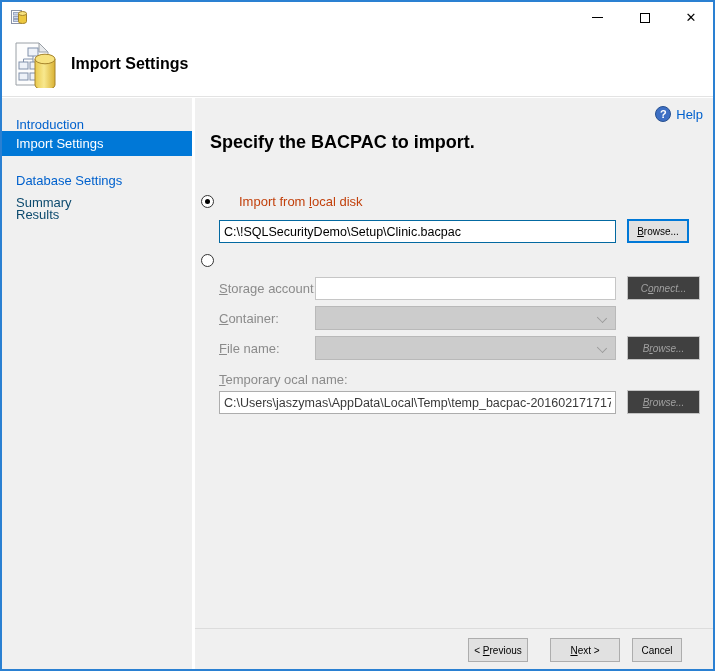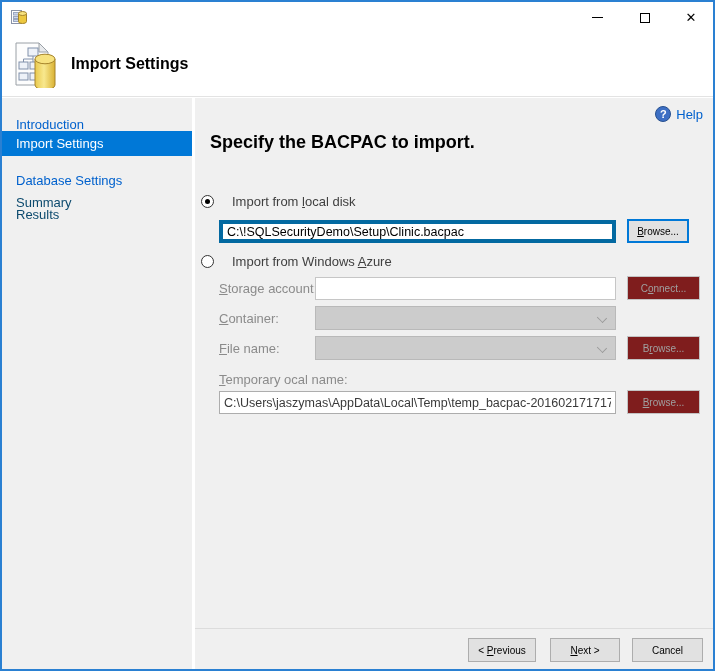--- a/index.html
+++ b/index.html
@@ -41,27 +41,27 @@
   .step.disabled { color:#0c4a6e; }
 
   
   .help { position:absolute; top:8px; right:10px; display:flex; align-items:center; gap:5px; font-size:13px; color:#0061cd; text-decoration:none; cursor:pointer; }
   .help-badge { display:inline-flex; align-items:center; justify-content:center; width:16px; height:16px; border-radius:50%;
     background:#3d6fc4; border:1px solid #27508f; color:#fff; font-size:11px; font-weight:bold; }
 
   .heading { position:absolute; left:208px; top:34px; font-size:18px; font-weight:bold; color:#000;text-align:right; }
   .desc { position:absolute; left:208px; top:55px; width:497px; font-size:13px; line-height:16px; color:#1a1a1a; white-space:pre-wrap; }
 
-  .radio-row { position:absolute; display:flex; align-items:center; gap:18px; font-size:13px; color:#404040; cursor:default; }
+  .radio-row { position:absolute; display:flex; align-items:center; gap:25px; font-size:13px; color:#c2410c; cursor:default; }
   .radio-row.local { left:199px; top:96px; }
   .radio-row.azure { left:199px; top:156px; }
   .radio { display:inline-block; width:13px; height:13px; border:1px solid #333; border-radius:50%; background:#fff; position:relative; }
   .radio.checked::after { content:""; position:absolute; left:3px; top:3px; width:5px; height:5px; border-radius:50%; background:#000; }
 
-  .field { position:absolute; height:23px; background:#fff; border:4px solid #0369a1; font-family:"Liberation Sans","DejaVu Sans",sans-serif;
+  .field { position:absolute; height:23px; background:#fff; border:1px solid #0369a1; font-family:"Liberation Sans","DejaVu Sans",sans-serif;
     font-size:12.5px; color:#000; padding:0 4px; }
   .field.local-path { left:217px; top:122px; width:397px; }
   .field.storage { left:313px; top:179px; width:301px; border:1px solid #c6c6c6; }
   .field.temp { left:217px; top:293px; width:397px; border:1px solid #adadad; color:#3a3a3a; }
 
   .form-label { position:absolute; left:217px; font-size:13px; color:#8b8b8b; }
   .lbl-storage { top:183px; }
   .lbl-container { top:213px; }
   .lbl-filename { top:243px; }
   .lbl-temp { top:274px; }
@@ -70,30 +70,30 @@
   .dropdown.container { top:208px; }
   .dropdown.filename  { top:238px; }
   .chev { position:absolute; right:9px; top:7px; width:8px; height:8px; }
   .chev::before { content:""; position:absolute; left:0; top:0; width:7px; height:7px;
     border-right:1.5px solid #9a9a9a; border-bottom:1.5px solid #9a9a9a; transform:rotate(45deg) scale(1,0.8); }
 
   .btn { position:absolute; display:inline-flex; align-items:center; justify-content:center; height:24px;
     background:#e1e1e1; border:1px solid #adadad; font-family:"Liberation Sans","DejaVu Sans",sans-serif;
     font-size:10px; color:#000; cursor:default; }
   .btn.focused { border:2px solid #0078d7; }
-  .btn:disabled, .btn.disabled { background:#7f1d1d; border:1px solid #c3c3c3; color:#a0a0a0; }
+  .btn:disabled, .btn.disabled { background:#404040; border:1px solid #c3c3c3; color:#a0a0a0;font-style:italic; }
   .btn.browse-local { left:625px; top:121px; width:62px; }
   .btn.connect { left:625px; top:178px; width:73px; }
   .btn.browse-file { left:625px; top:238px; width:73px; }
   .btn.browse-temp { left:625px; top:292px; width:73px; }
 
   .hline { position:absolute; left:193px; right:0; top:530px; height:1px; background:#dcdcdc; }
-  .btn.prev   { left:466px; top:540px; width:68px; }
+  .btn.prev   { left:466px; top:540px; width:60px; }
   .btn.next   { left:548px; top:540px; width:70px;text-align:right; }
-  .btn.cancel { left:630px; top:540px; width:71px; }
+  .btn.cancel { left:630px; top:540px; width:50px; }
 
   .mn { text-decoration: underline; }
 </style>
 </head>
 <body>
 
 <div class="window">
 
   <div class="titlebar">
     <span class="app-icon">
@@ -163,21 +163,20 @@
       <span class="radio checked"></span>
       <span><span>Import from </span><span class="mn">l</span><span>ocal disk</span></span>
     </label>
     <input class="field local-path" type="text" value="C:\!SQLSecurityDemo\Setup\Clinic.bacpac" style="">
     <button class="btn focused browse-local">
         <span><span></span><span class="mn">B</span><span>rowse...</span></span>
       </button>
 
     <label class="radio-row azure">
       <span class="radio"></span>
-      <span><span>Import from Windows </span><span class="mn">A</span><span>zure</span></span>
     </label>
 
     <span class="form-label lbl-storage"><span class="mn">S</span><span>torage account:</span></span>
     <input class="field storage" type="text" disabled="" value="" style="">
     <button class="btn disabled connect" disabled="">
         <span><span>C</span><span class="mn">o</span><span>nnect...</span></span>
       </button>
 
     <span class="form-label lbl-container"><span class="mn">C</span><span>ontainer:</span></span>
     <div class="dropdown container">

